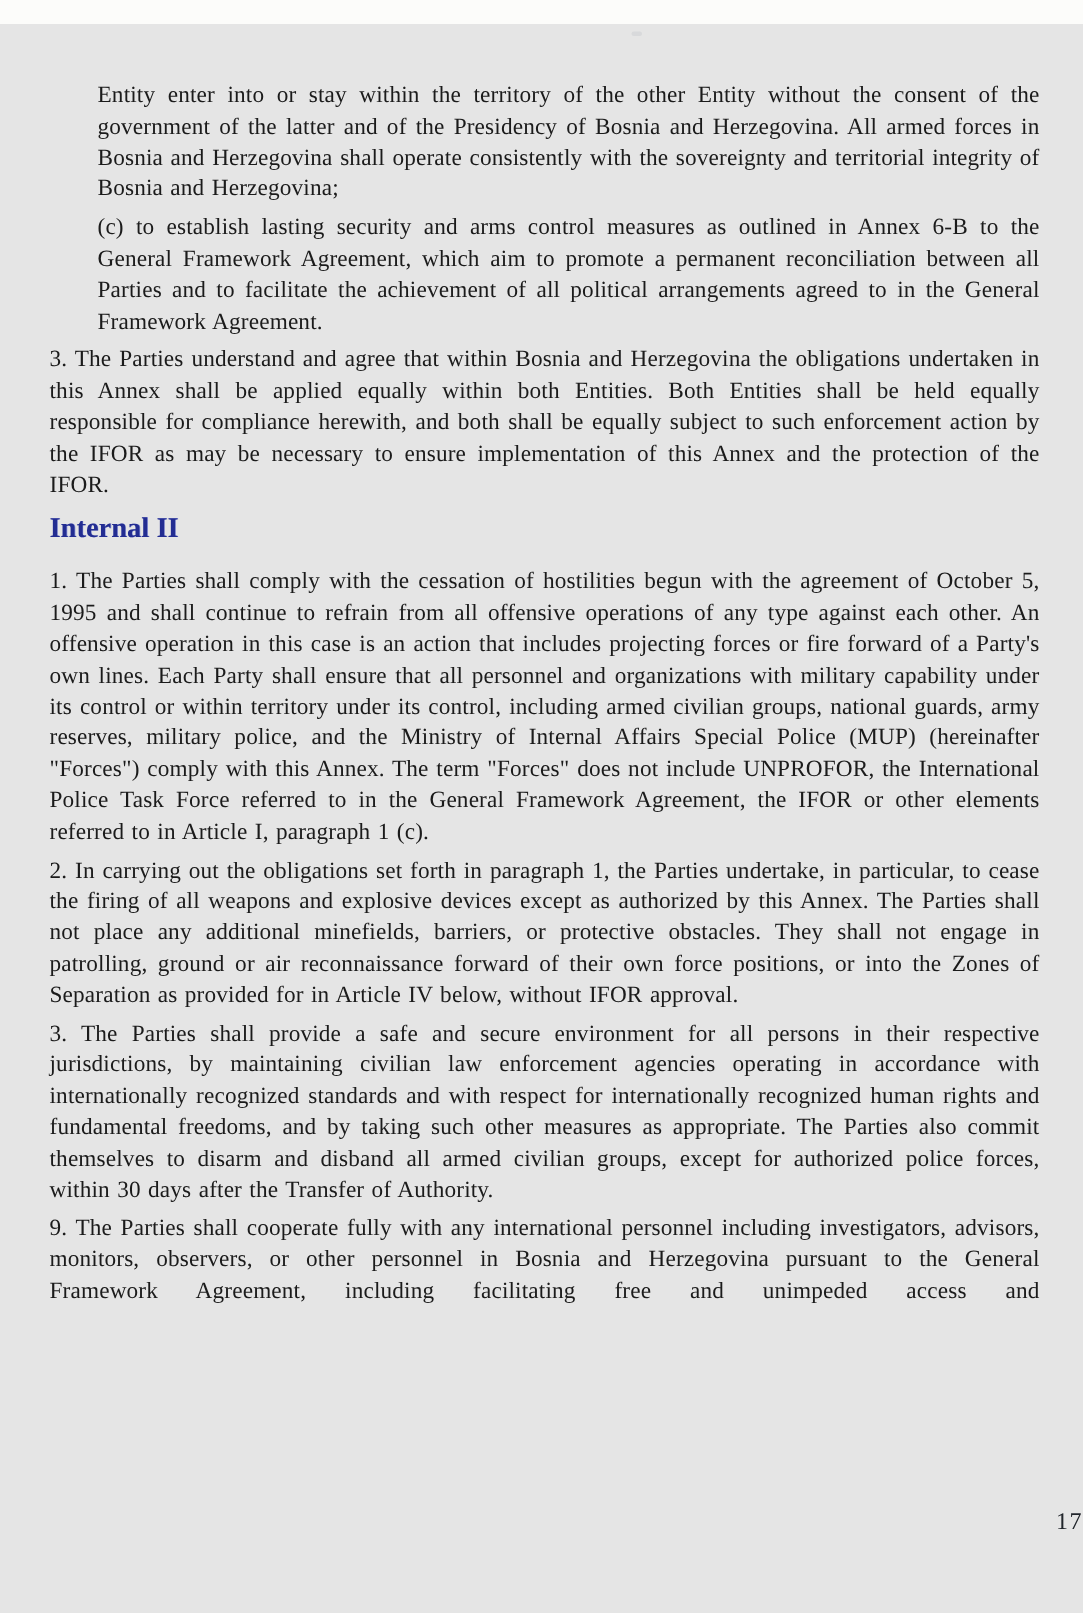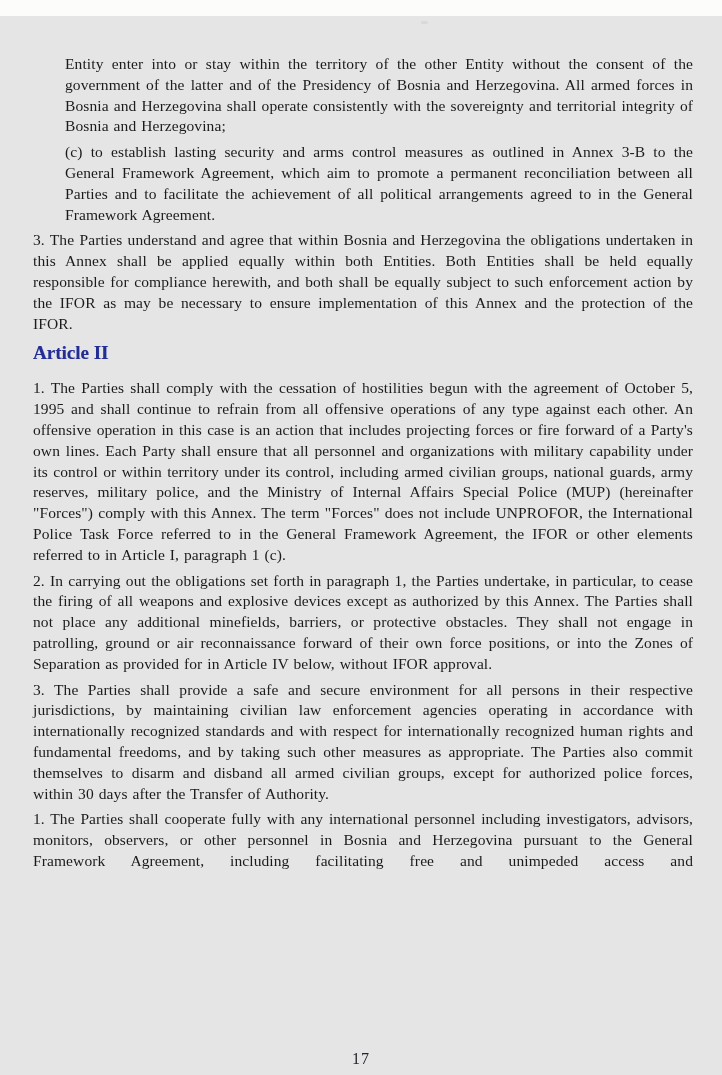--- a/index.html
+++ b/index.html
@@ -49,24 +49,24 @@
   .section-heading {
     font-size: 19px;
     font-weight: bold;
     line-height: 24px;
     color: #173a1d;
     text-shadow: 0.6px 0 0 rgba(50, 160, 80, 0.5), -0.6px 0 0 rgba(50, 160, 80, 0.35);
     margin: 0 0 16px 0;
   }
   .page-number {
     position: absolute;
-    top: 1032px;
+    top: 988px;
     left: 0;
     width: 100%;
-    text-align: center;
+    text-align: right;
     font-size: 16px;
     line-height: 22px;
     color: #22262c;
     letter-spacing: 1px;
   }
   .scan-artifact {
     position: absolute;
     left: 421px;
     top: 5px;
     width: 7px;
@@ -81,32 +81,32 @@
 
 <div class="page">
 
   <div class="scan-artifact"></div>
 
   <div class="content">
 
     <p class="para indent">Entity enter into or stay within the territory of the other Entity without the consent of the government of the latter and of the Presidency of Bosnia and Herzegovina. All armed forces in Bosnia and Herzegovina shall operate consistently with the sovereignty and territorial integrity of Bosnia and Herzegovina;</p>
 
 
-    <p class="para indent">(c) to establish lasting security and arms control measures as outlined in Annex 3-B to the General Framework Agreement, which aim to promote a permanent reconciliation between all Parties and to facilitate the achievement of all political arrangements agreed to in the General Framework Agreement.</p>
+    <p class="para indent">(c) to establish lasting security and arms control measures as outlined in Annex 6-B to the General Framework Agreement, which aim to promote a permanent reconciliation between all Parties and to facilitate the achievement of all political arrangements agreed to in the General Framework Agreement.</p>
 
     <p class="para">3. The Parties understand and agree that within Bosnia and Herzegovina the obligations undertaken in this Annex shall be applied equally within both Entities. Both Entities shall be held equally responsible for compliance herewith, and both shall be equally subject to such enforcement action by the IFOR as may be necessary to ensure implementation of this Annex and the protection of the IFOR.</p>
 
-    <h1 class="article-heading">Article II</h1>
+    <h1 class="article-heading">Internal II</h1>
 
 
     <p class="para">1. The Parties shall comply with the cessation of hostilities begun with the agreement of October 5, 1995 and shall continue to refrain from all offensive operations of any type against each other. An offensive operation in this case is an action that includes projecting forces or fire forward of a Party's own lines. Each Party shall ensure that all personnel and organizations with military capability under its control or within territory under its control, including armed civilian groups, national guards, army reserves, military police, and the Ministry of Internal Affairs Special Police (MUP) (hereinafter "Forces") comply with this Annex. The term "Forces" does not include UNPROFOR, the International Police Task Force referred to in the General Framework Agreement, the IFOR or other elements referred to in Article I, paragraph 1 (c).</p>
 
     <p class="para">2. In carrying out the obligations set forth in paragraph 1, the Parties undertake, in particular, to cease the firing of all weapons and explosive devices except as authorized by this Annex. The Parties shall not place any additional minefields, barriers, or protective obstacles. They shall not engage in patrolling, ground or air reconnaissance forward of their own force positions, or into the Zones of Separation as provided for in Article IV below, without IFOR approval.</p>
 
     <p class="para">3. The Parties shall provide a safe and secure environment for all persons in their respective jurisdictions, by maintaining civilian law enforcement agencies operating in accordance with internationally recognized standards and with respect for internationally recognized human rights and fundamental freedoms, and by taking such other measures as appropriate. The Parties also commit themselves to disarm and disband all armed civilian groups, except for authorized police forces, within 30 days after the Transfer of Authority.</p>
 
-    <p class="para justify-last">1. The Parties shall cooperate fully with any international personnel including investigators, advisors, monitors, observers, or other personnel in Bosnia and Herzegovina pursuant to the General Framework Agreement, including facilitating free and unimpeded access and</p>
+    <p class="para justify-last">9. The Parties shall cooperate fully with any international personnel including investigators, advisors, monitors, observers, or other personnel in Bosnia and Herzegovina pursuant to the General Framework Agreement, including facilitating free and unimpeded access and</p>
 
   </div>
 
   <div class="page-number">17</div>
 
 </div>
 
 </body></html>

